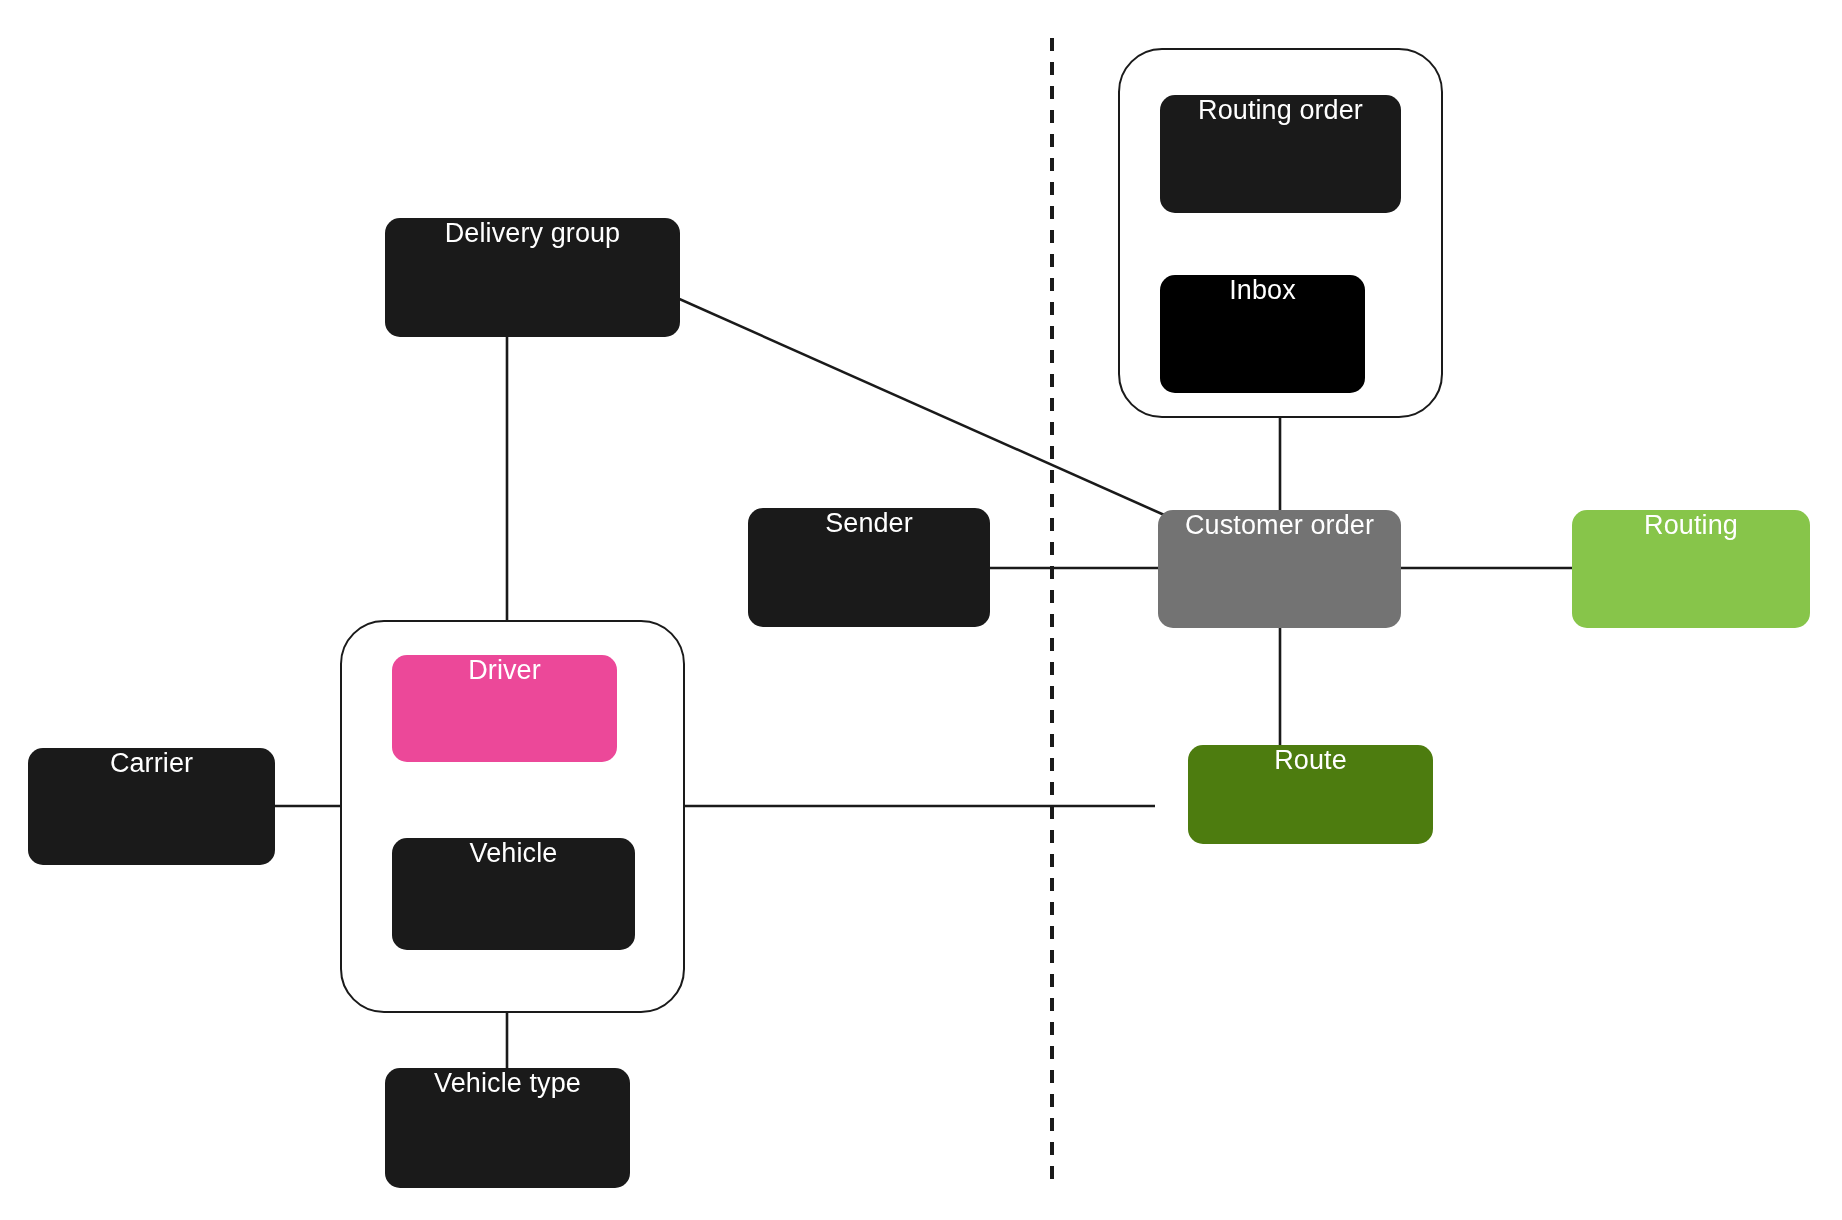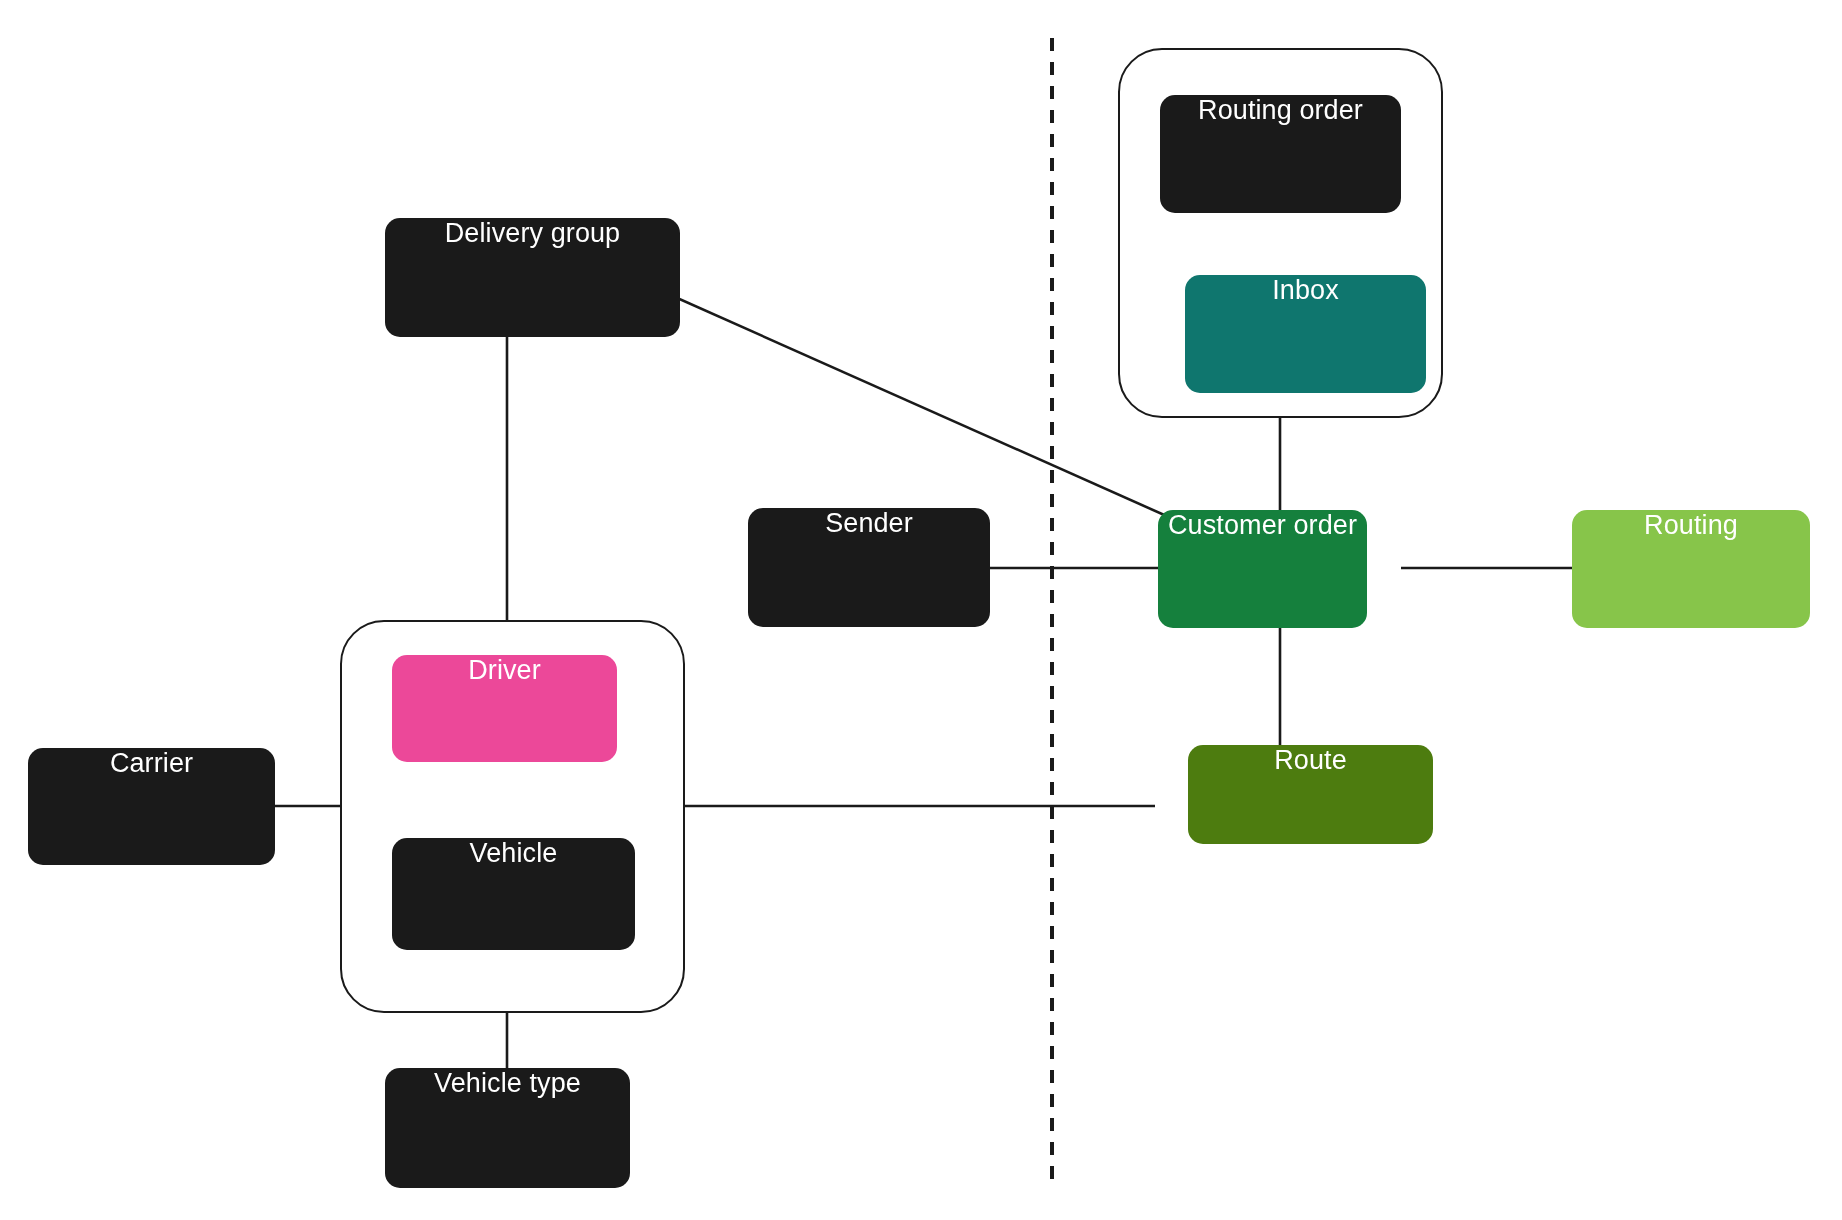--- a/index.html
+++ b/index.html
@@ -101,24 +101,24 @@
       </div>
       <div class="node" style="left: 385px; top: 1068px; width: 245px; height: 120px; background: rgb(26, 26, 26);">
         <span class="node-label">Vehicle type</span>
       </div>
       <div class="node" style="left: 748px; top: 508px; width: 242px; height: 119px; background: rgb(26, 26, 26);">
         <span class="node-label">Sender</span>
       </div>
       <div class="node" style="left: 1160px; top: 95px; width: 241px; height: 118px; background: rgb(26, 26, 26);">
         <span class="node-label">Routing order</span>
       </div>
-      <div class="node" style="left: 1160px; top: 275px; width: 241px; height: 118px; background: #0f766e; margin-left: 25px;">
+      <div class="node" style="left: 1160px; top: 275px; width: 205px; height: 118px; background: #000000;">
         <span class="node-label">Inbox</span>
       </div>
-      <div class="node" style="left: 1158px; top: 510px; width: 209px; height: 118px; background: #15803d;">
+      <div class="node" style="left: 1158px; top: 510px; width: 243px; height: 118px; background: #737373;">
         <span class="node-label">Customer order</span>
       </div>
       <div class="node" style="left: 1188px; top: 745px; width: 245px; height: 99px; background: #4d7c0f;">
         <span class="node-label">Route</span>
       </div>
       <div class="node accent" style="left: 1572px; top: 510px; width: 238px; height: 118px; background: rgb(135, 197, 74);">
         <span class="node-label">Routing</span>
       </div>
     </div>
 

